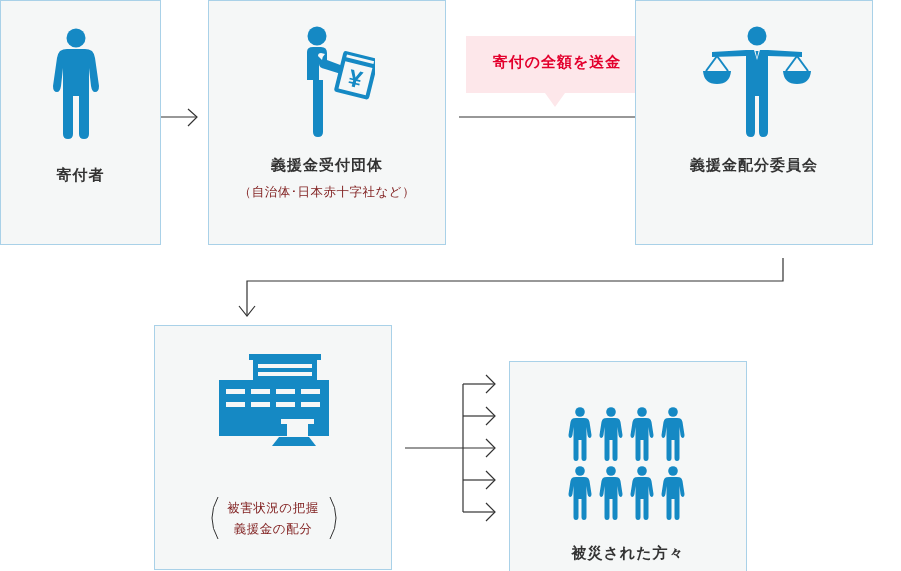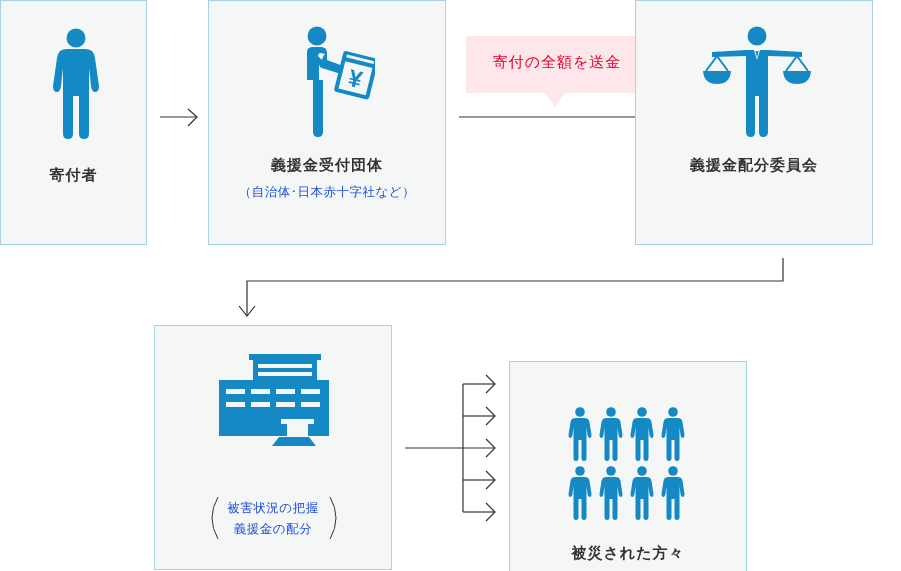--- a/index.html
+++ b/index.html
@@ -1,26 +1,26 @@
 <!DOCTYPE html>
 <html><head>
 <meta charset="utf-8">
 <style>
   html, body { margin: 0; padding: 0; background: #ffffff; }
   body { width: 901px; height: 571px; position: relative; overflow: hidden;
          font-family: "DejaVu Sans", "Liberation Sans", sans-serif; color: #333333; }
   .box { position: absolute; background: #f5f7f7; border: 1px solid #a9d1e8; box-sizing: border-box; }
   .title { position: absolute; left: 0; right: 0; text-align: center; font-weight: bold; font-size: 15px; color: #333; letter-spacing: 1px; }
-  .sub { position: absolute; left: 0; right: 0; text-align: center; font-size: 12.5px; color: #1d4ed8; letter-spacing: 0.5px; }
+  .sub { position: absolute; left: 0; right: 0; text-align: center; font-size: 12.5px; color: #7f1d1d; letter-spacing: 0.5px; }
   .icon { position: absolute; }
   svg.lines { position: absolute; left: 0; top: 0; }
   .callout { position: absolute; left: 466px; top: 36px; width: 175px; height: 57px; background: #fde7ea; }
   .callout::after { content: ""; position: absolute; left: 79px; top: 57px; width: 0; height: 0;
        border-left: 10px solid transparent; border-right: 10px solid transparent; border-top: 14px solid #fde7ea; }
-  .callout span { position: absolute; left: 0; right: 0; top: 17px; text-align: center; color: #e3002d; font-weight: normal; font-size: 15px; letter-spacing: 1px; margin-left: 7px; }
+  .callout span { position: absolute; left: 0; right: 0; top: 17px; text-align: center; color: #e3002d; font-weight: bold; font-size: 15px; letter-spacing: 1px; margin-left: 7px; }
 </style>
 </head>
 <body>
 
 <svg class="lines" width="901" height="571">
   <g fill="none" stroke="#333" stroke-width="1.2">
 
     <line x1="160" y1="117" x2="197" y2="117"></line>
     <polyline points="188,109 197,117 188,126"></polyline>
 
@@ -37,21 +37,21 @@
     <line x1="463" y1="480" x2="495" y2="480"></line>
     <line x1="463" y1="512" x2="495" y2="512"></line>
     <polyline points="486,375 495,384 486,393"></polyline>
     <polyline points="486,407 495,416 486,425"></polyline>
     <polyline points="486,439 495,448 486,457"></polyline>
     <polyline points="486,471 495,480 486,489"></polyline>
     <polyline points="486,503 495,512 486,521"></polyline>
   </g>
 </svg>
 
-<div class="box" style="left:0;top:0;width:147px;height:245px;">
+<div class="box" style="left:0;top:0;width:161px;height:245px;">
   <svg class="icon" style="left:50px;top:27px;" width="50" height="112" viewBox="0 0 50 112">
     <g fill="#1589c4">
       <circle cx="25" cy="10" r="9.5"></circle>
       <path d="M9,23 Q12,21 16,21 L34,21 Q38,21 41,23 Q43,25 44,30 L48,58 Q48,64 44,64 Q41,64 40,58 L38,40 L38,106 Q38,111 33,111 Q28,111 28,106 L28,68 L22,68 L22,106 Q22,111 17,111 Q12,111 12,106 L12,40 L10,58 Q9,64 6,64 Q2,64 2,58 L6,30 Q7,25 9,23 Z"></path>
     </g>
   </svg>
   <div class="title" style="top:165px;">寄付者</div>
 </div>
 
 <div class="box" style="left:208px;top:0;width:238px;height:245px;">

